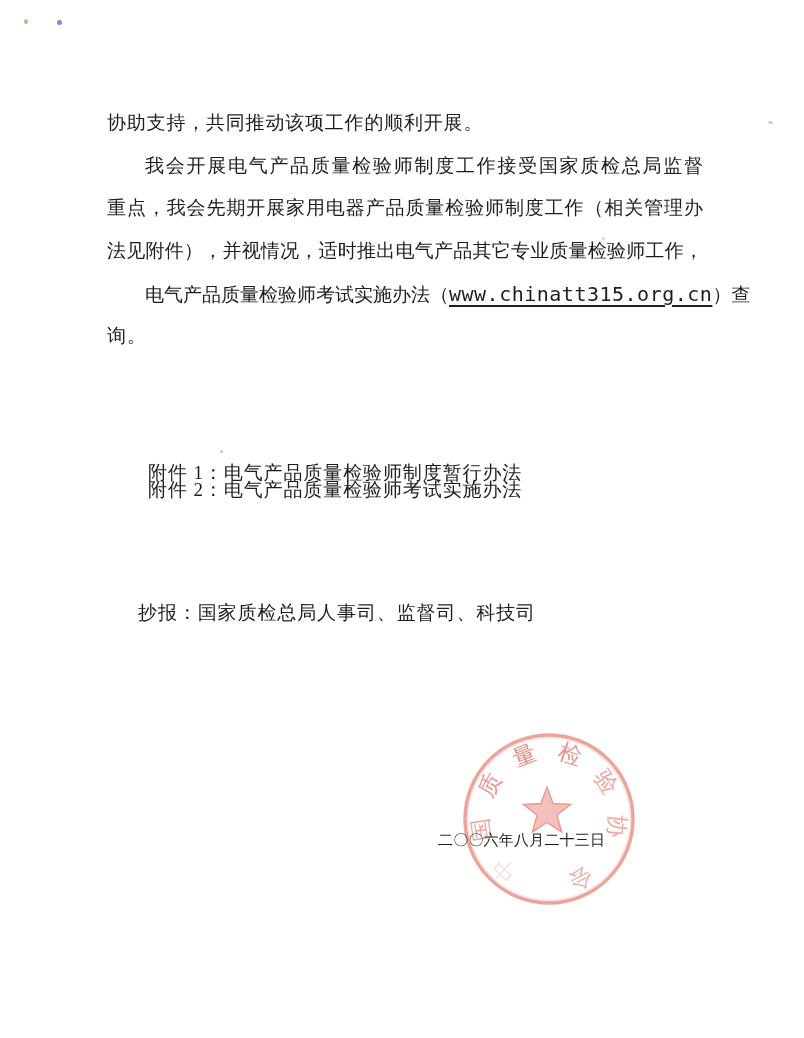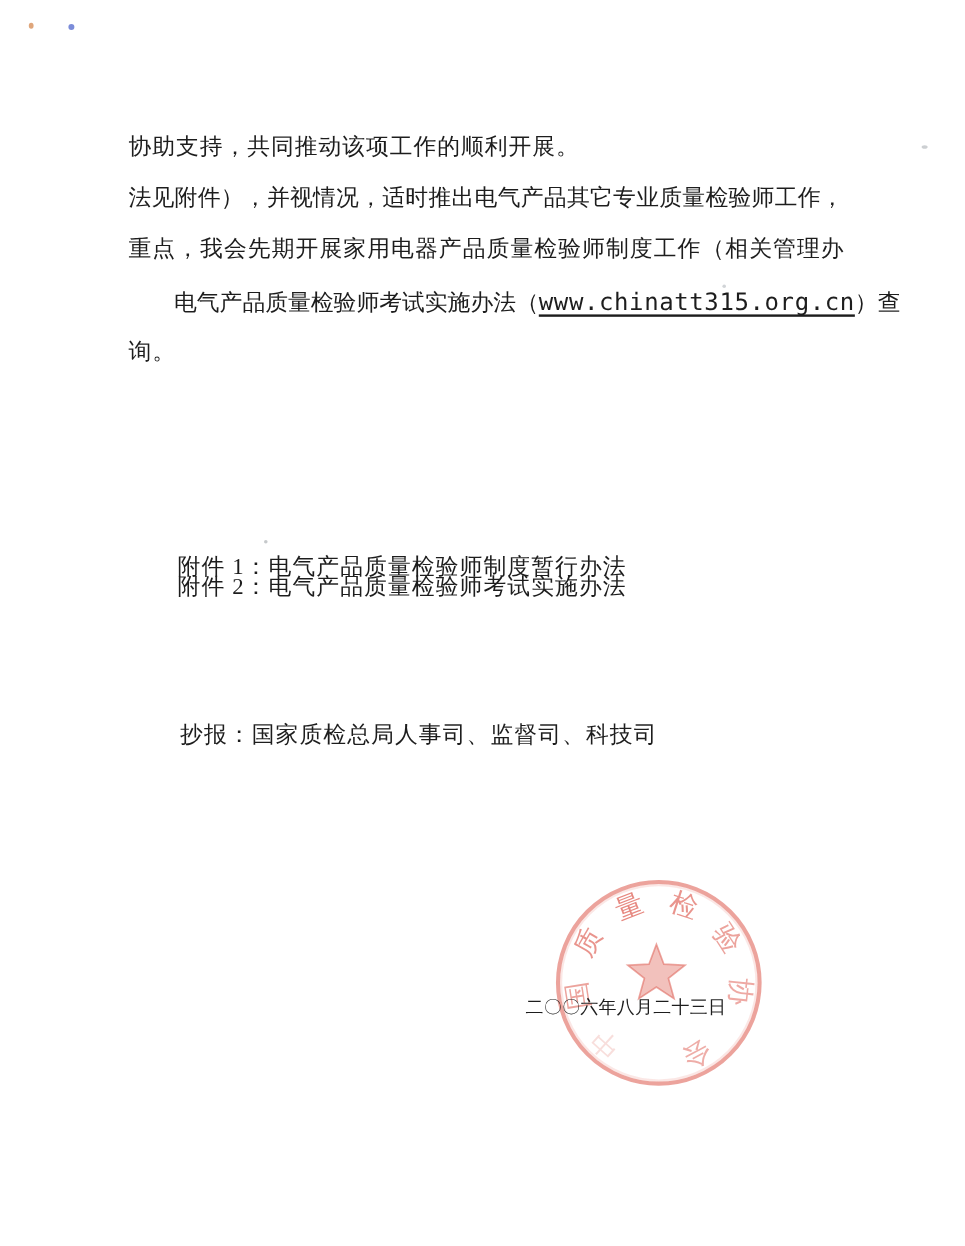--- a/index.html
+++ b/index.html
@@ -44,21 +44,21 @@
   .abs-line{
     position:absolute;
     color:var(--ink,#1d1d1d);
     font-size:19px;
     line-height:22px;
     letter-spacing:0.9px;
     white-space:nowrap;
   }
   .attach-1{ left:148px; top:462px; }
   .attach-2{ left:148px; top:479px; }
-  .cc-line { left:150px; top:602px;font-family:Liberation Serif, serif; }
+  .cc-line { left:138px; top:602px;font-family:Liberation Serif, serif; }
   .date-line{
     left:438px; top:829px;
     font-size:15px;
     letter-spacing:0.2px;
     z-index:3;
   }
   
   .seal{
     position:absolute;
     left:455px; top:725px;
@@ -91,22 +91,23 @@
 
   <span class="speck speck-a"></span>
   <span class="speck speck-b"></span>
   <span class="speck speck-c"></span>
   <span class="speck speck-d"></span>
   <span class="speck speck-e"></span>
 
   <div class="body-text">
     <div class="line">协助支持，共同推动该项工作的顺利开展。</div>
 
+    <div class="line just indent">我会开展电气产品质量检验师制度工作接受国家质检总局监督</div>
+    <div class="line just">重点，我会先期开展家用电器产品质量检验师制度工作（相关管理办</div>
     <div class="line just">法见附件），并视情况，适时推出电气产品其它专业质量检验师工作，</div>
-    <div class="line just">重点，我会先期开展家用电器产品质量检验师制度工作（相关管理办</div>
 
     <div class="line just indent">
       <span>电气产品质量检验师考试实施办法（</span><span class="url">www.chinatt315.org.cn</span><span>）查</span>
     </div>
     <div class="line">询。</div>
   </div>
 
   <div class="abs-line attach-1">附件 1：电气产品质量检验师制度暂行办法</div>
   <div class="abs-line attach-2">附件 2：电气产品质量检验师考试实施办法</div>
 

